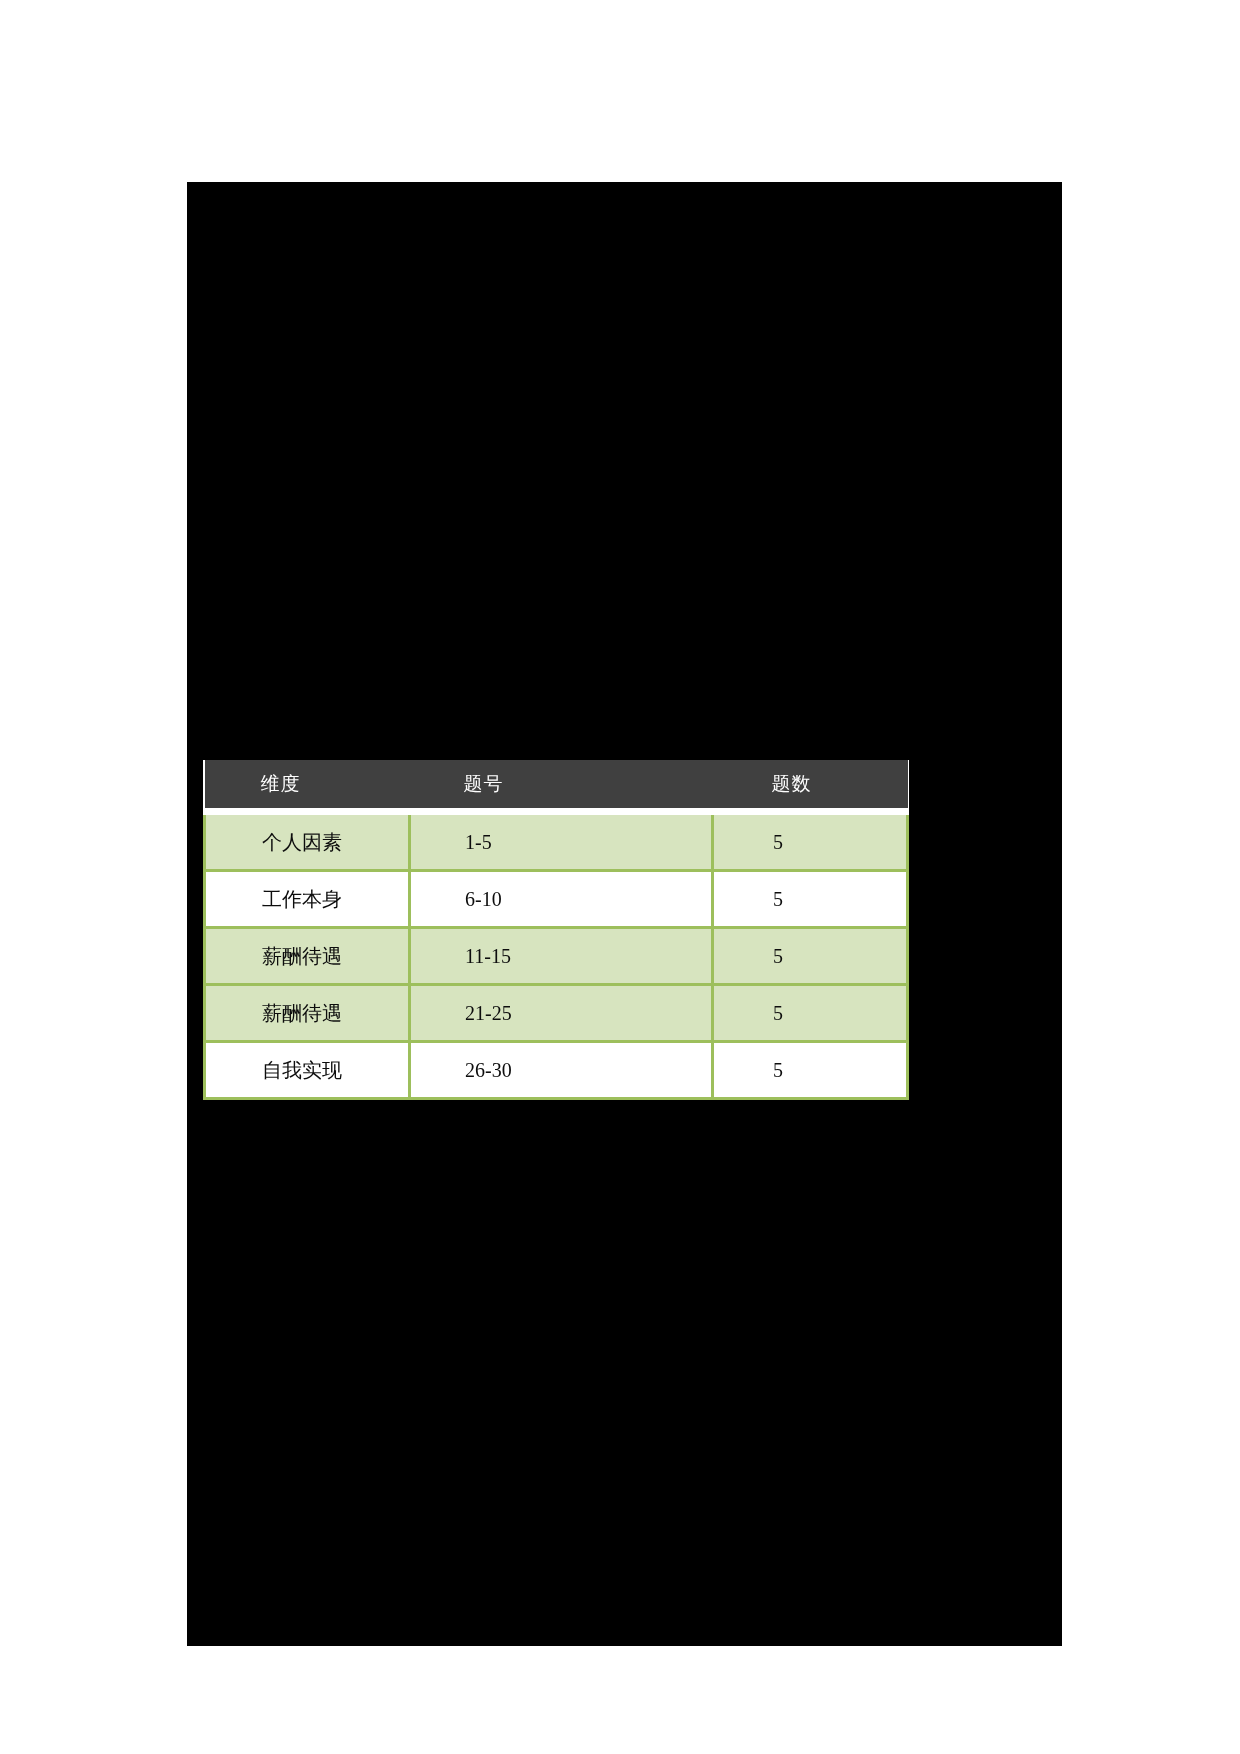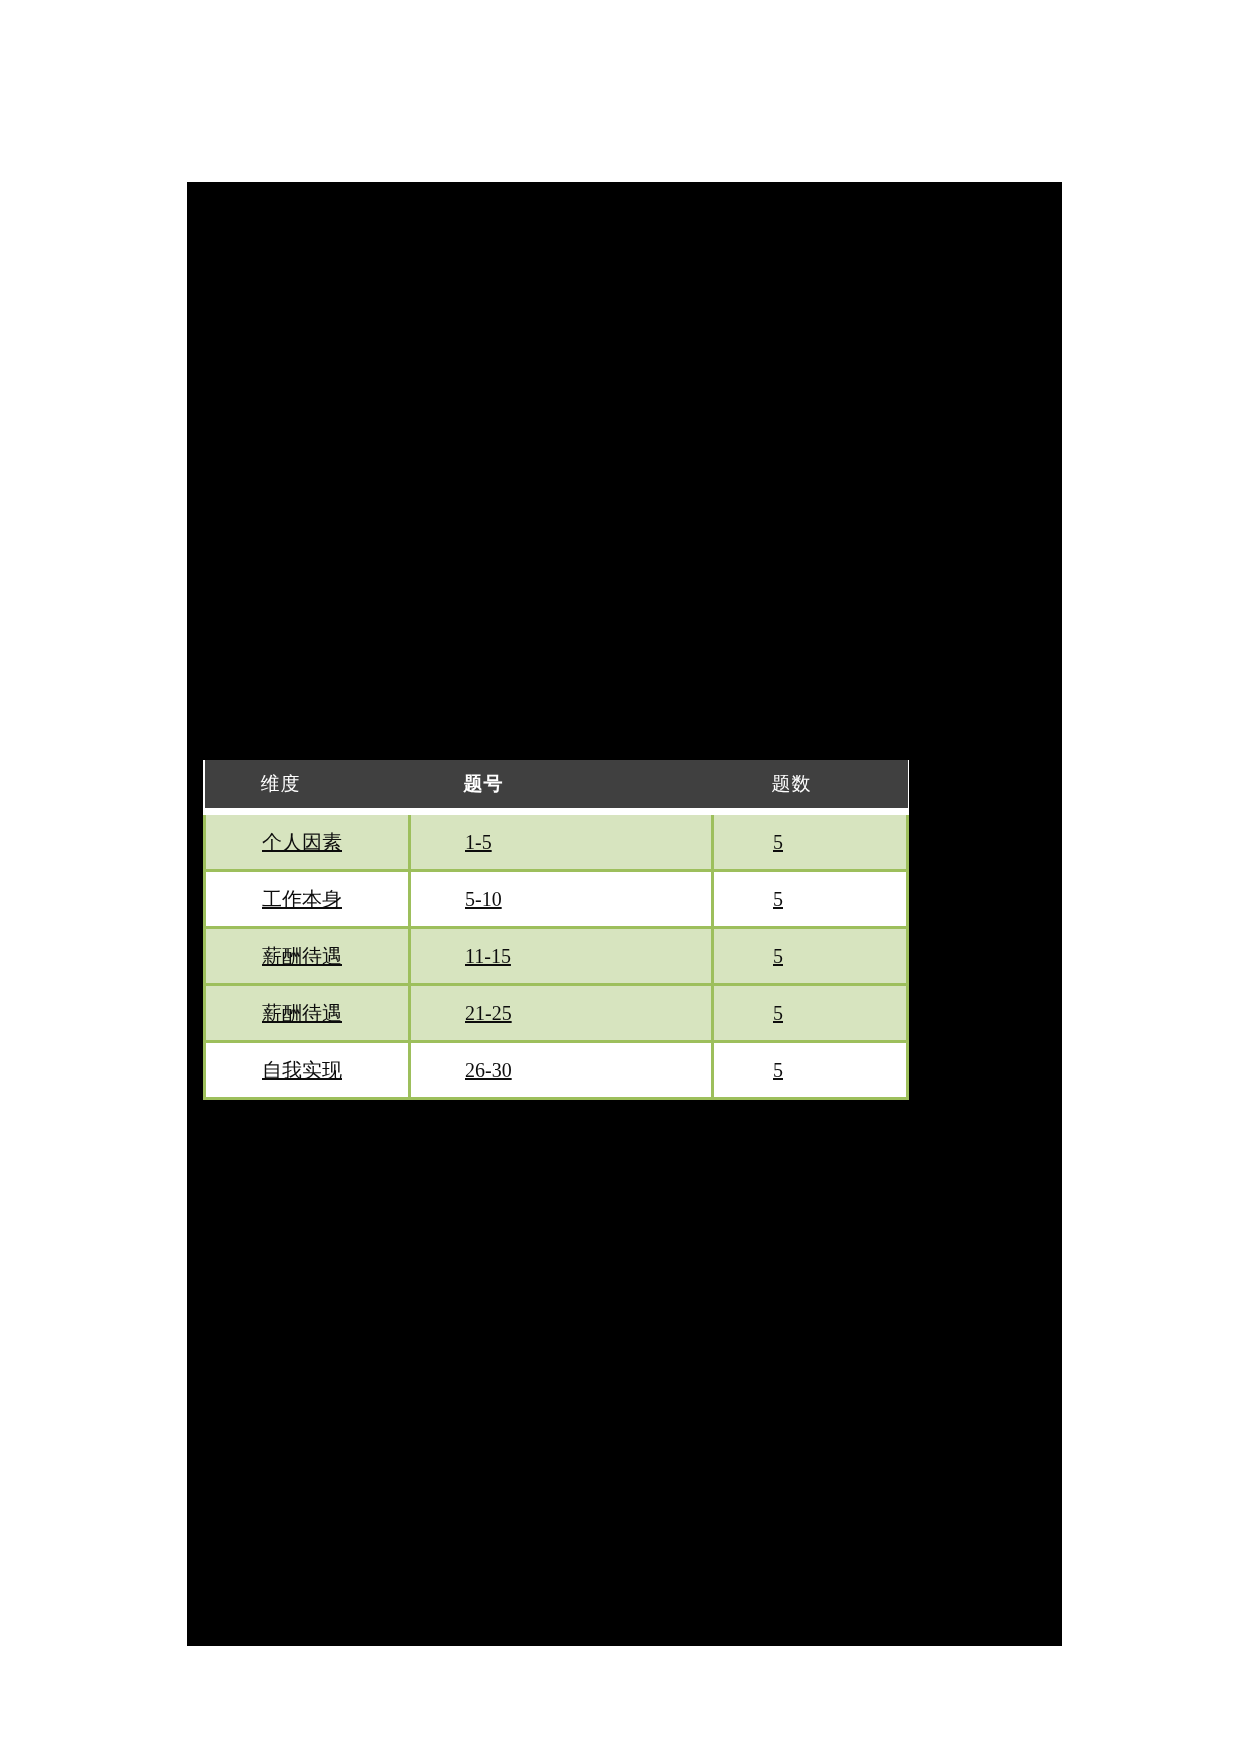--- a/index.html
+++ b/index.html
@@ -52,41 +52,40 @@
     font-weight: normal;
     font-size: 19px;
     height: 48px;
     padding: 0 0 0 14px;
     text-align: left;
     border: none;
     vertical-align: middle;
     letter-spacing: 1px;
   }
   thead tr.head-row th.th-dim   { padding-left: 56px; }
-  thead tr.head-row th.th-num   { padding-left: 54px; font-weight: bold; }
+  thead tr.head-row th.th-num   { padding-left: 54px; }
   thead tr.head-row th.th-count { padding-left: 59px; font-family: Liberation Serif, serif; }
 
   
   tbody tr.gap-row td {
     height: 7px;
     padding: 0;
     border: none;
     background: #ffffff;
   }
 
   tbody tr.data-row td {
     height: 54px;
     font-size: 20px;
     color: #0d0d0d;
     padding: 0 0 0 6px;
     vertical-align: middle;
     border-right: 3px solid #9dbf5c;
     border-bottom: 3px solid #9dbf5c;
     background: #ffffff;
-    text-decoration: underline;
   }
   tbody tr.data-row td.cell-dim {
     border-left: 3px solid #9dbf5c;
     padding-left: 56px;
   }
   tbody tr.data-row td.cell-num   { padding-left: 54px; }
   tbody tr.data-row td.cell-count { padding-left: 59px; }
 
   
   tbody tr.data-row.tinted td { background: #d7e4bf; }
@@ -119,21 +118,21 @@
       </tr>
 
       <tr class="data-row tinted">
         <td class="cell-dim">个人因素</td>
         <td class="cell-num">1-5</td>
         <td class="cell-count">5</td>
       </tr>
 
       <tr class="data-row">
         <td class="cell-dim">工作本身</td>
-        <td class="cell-num">5-10</td>
+        <td class="cell-num">6-10</td>
         <td class="cell-count">5</td>
       </tr>
 
       <tr class="data-row tinted">
         <td class="cell-dim">薪酬待遇</td>
         <td class="cell-num">11-15</td>
         <td class="cell-count">5</td>
       </tr>
 
 

